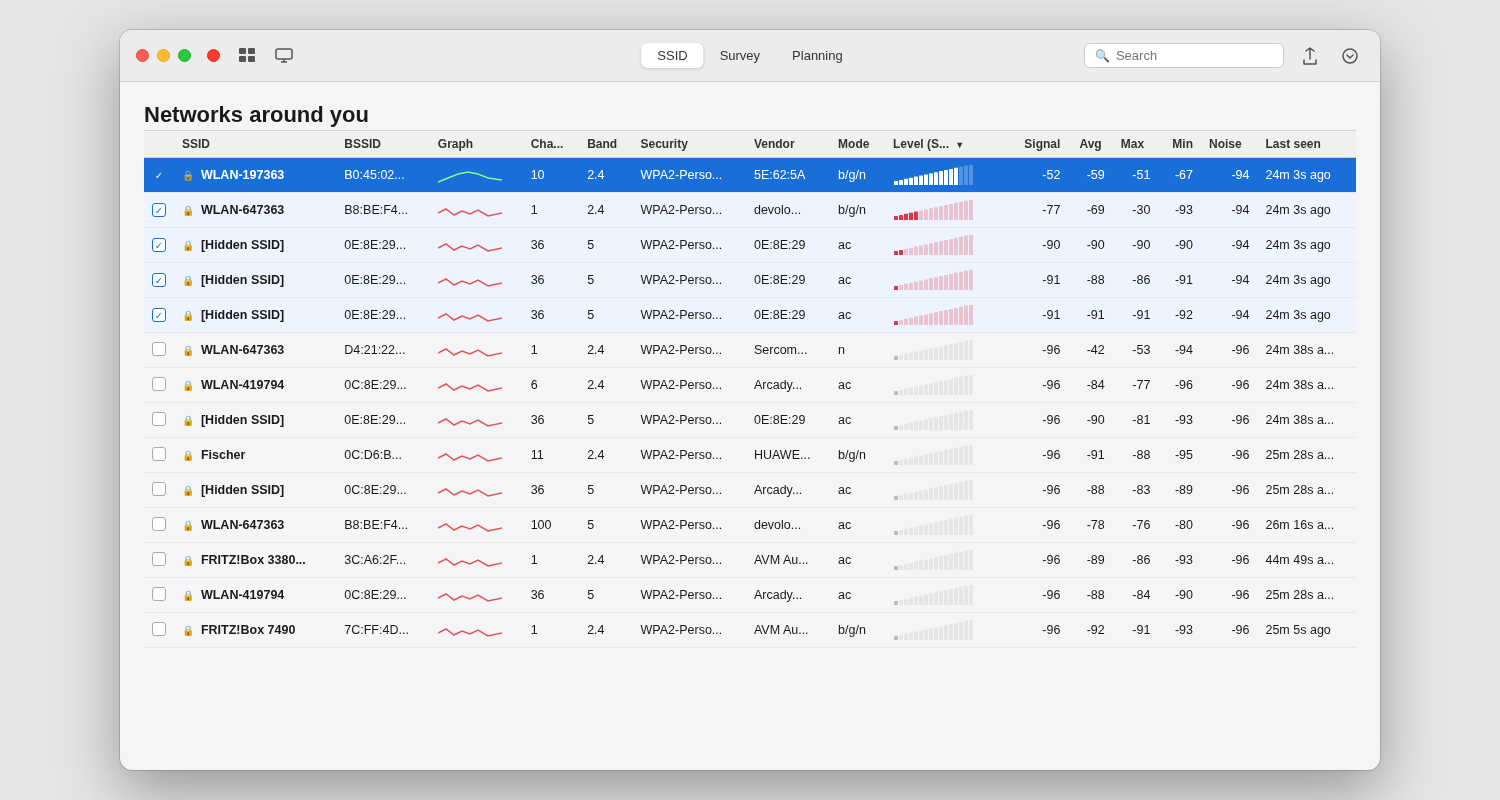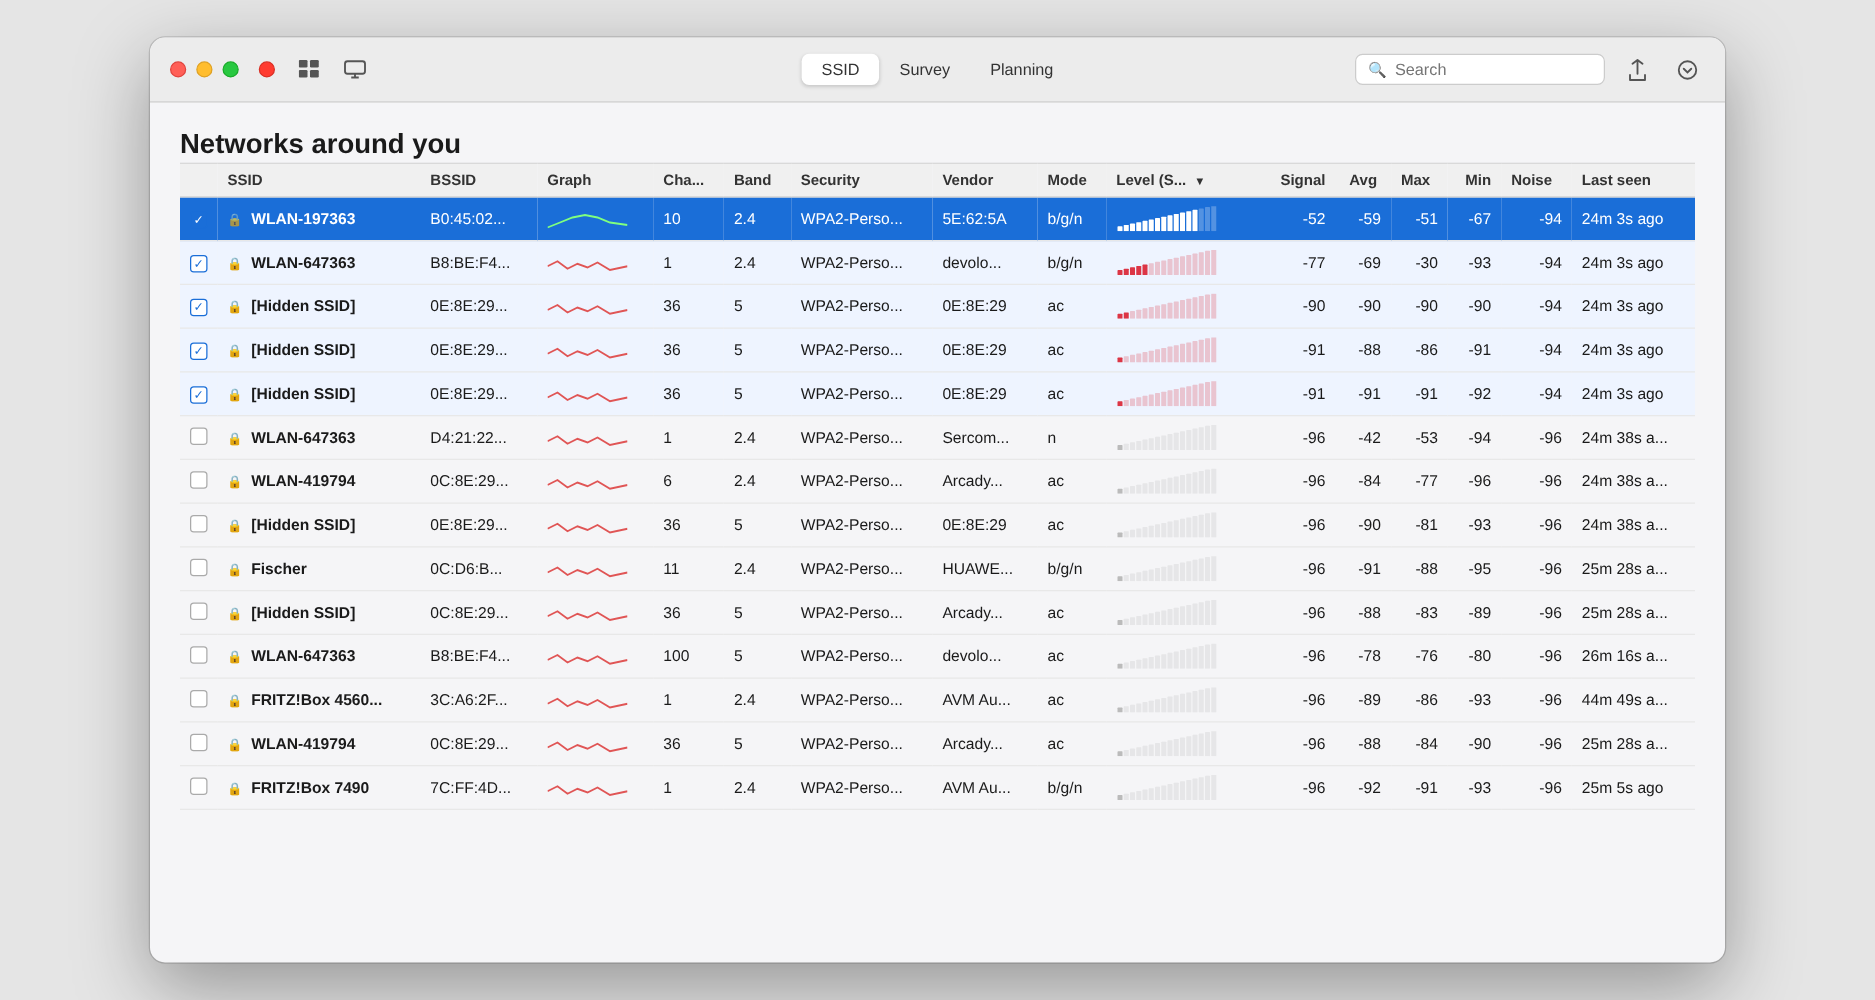--- a/index.html
+++ b/index.html
@@ -874,21 +874,21 @@
     <td class="num-cell">-80</td>
     <td class="num-cell">-96</td>
     <td>26m 16s a...</td>
   </tr>
             <tr>
     <td class="checkbox-cell">
       <div class="cb unchecked"></div>
     </td>
     <td>
       <span class="lock-icon">🔒</span>
-      <span class="ssid-name">FRITZ!Box 4560...</span>
+      <span class="ssid-name">FRITZ!Box 3380...</span>
     </td>
     <td>3C:A6:2F...</td>
     <td>
       <div class="graph-mini">
         <svg class="graph-svg" viewBox="0 0 64 22">
           <polyline points="0 14  8 10  16 16  24 12  32 15  40 11  50 17  64 14" fill="none" stroke="#e05555" stroke-width="1.5"></polyline>
         </svg>
       </div>
     </td>
     <td>1</td>

